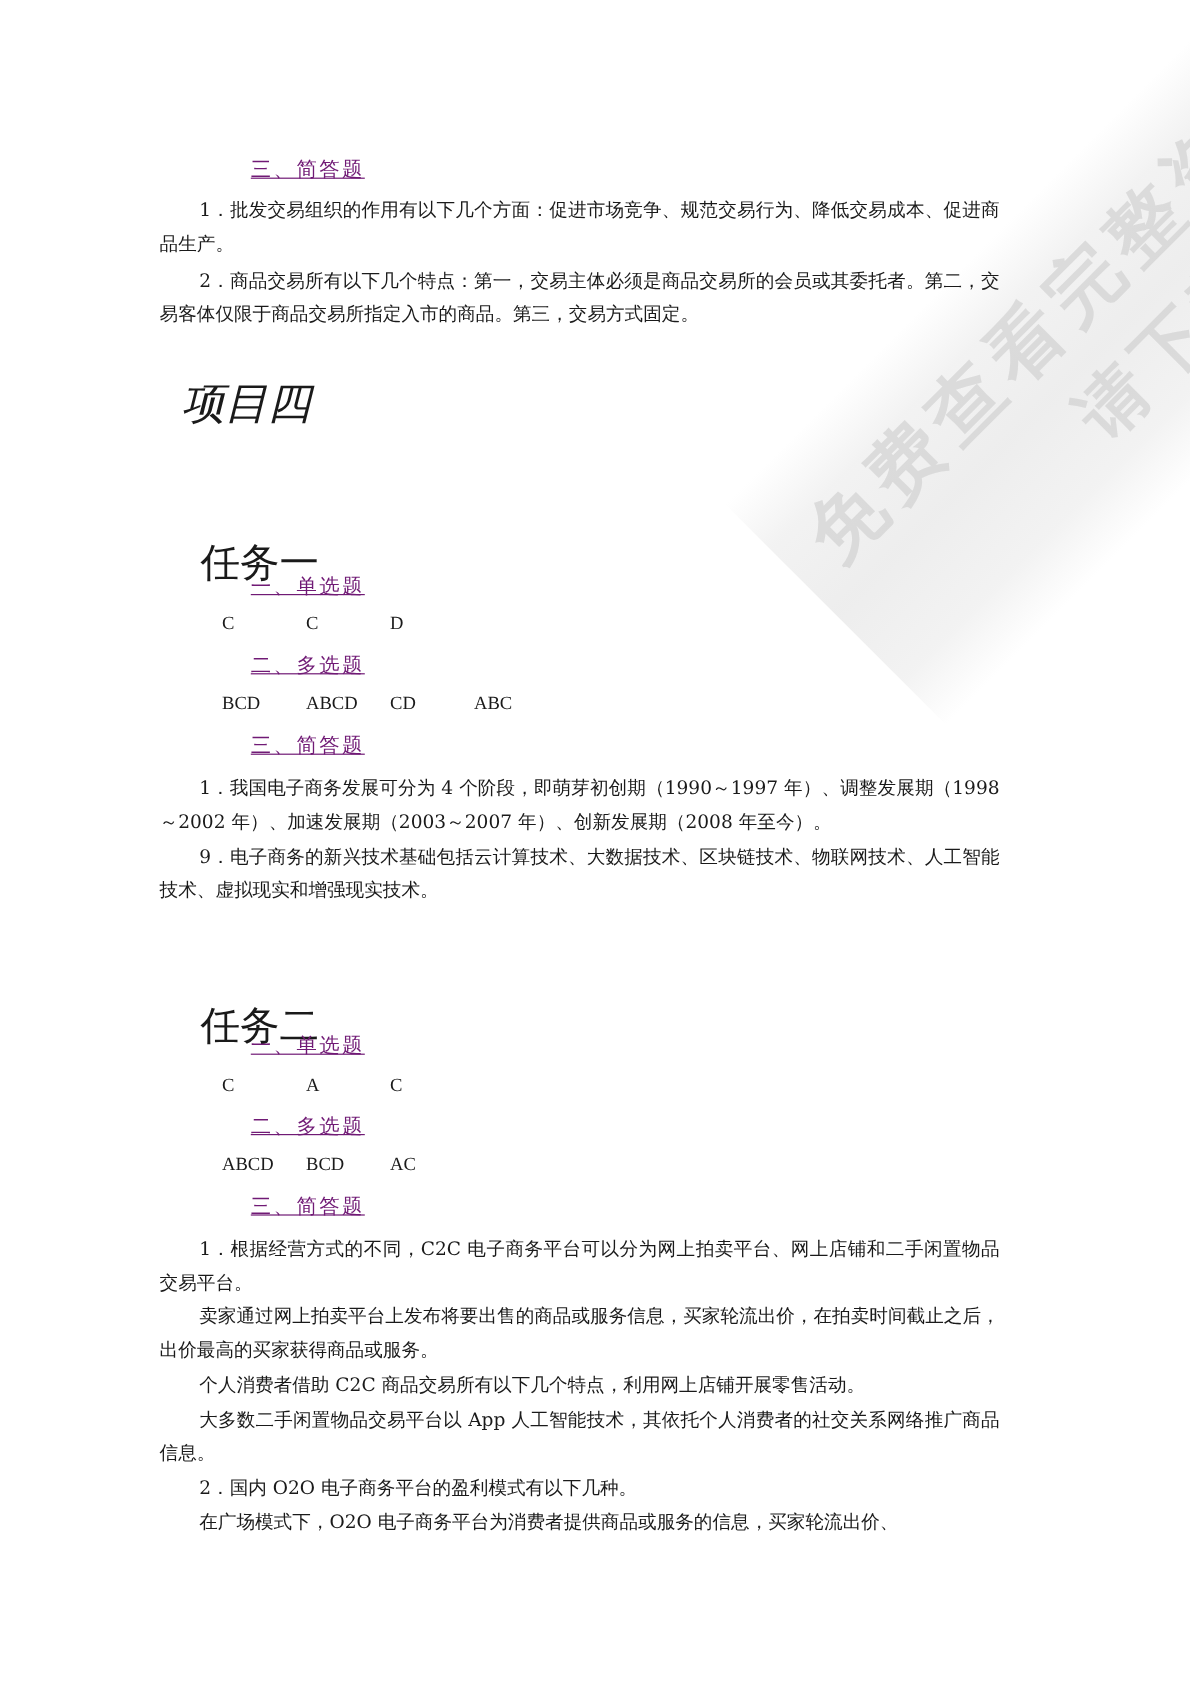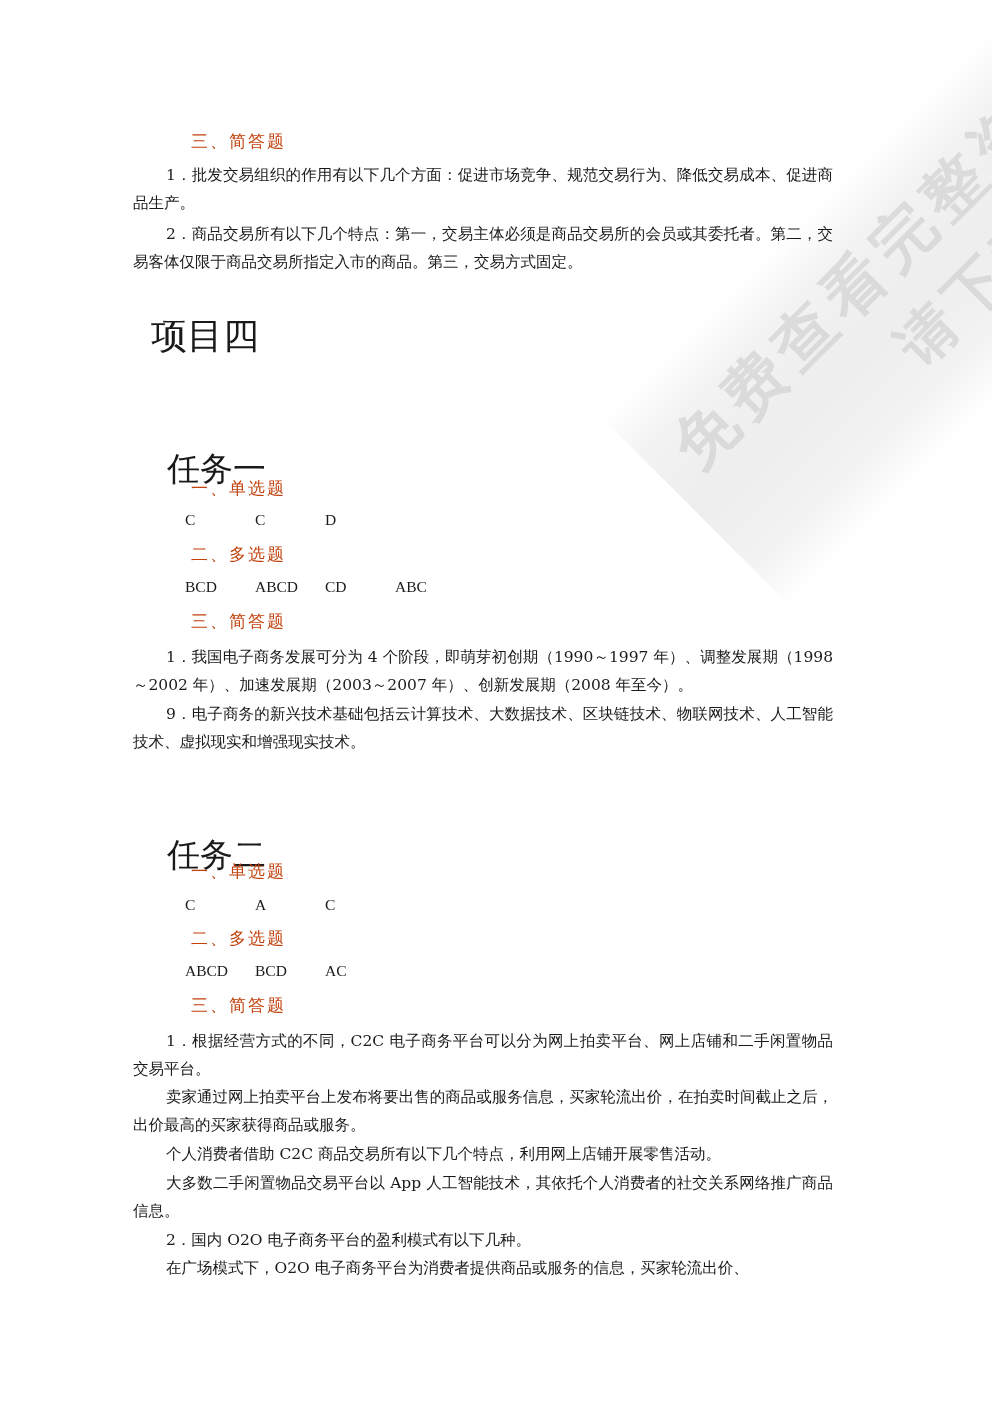--- a/index.html
+++ b/index.html
@@ -19,28 +19,28 @@
   }
   .wm-line {
     position: absolute; white-space: nowrap; font-weight: bold;
     color: rgba(200,200,200,0.55); font-family: "DejaVu Sans", sans-serif;
   }
   .wm-line.l1 { left: 330px; top: 510px; font-size: 62px; letter-spacing: 8px; }
   .wm-line.l2 { left: 560px; top: 600px; font-size: 58px; letter-spacing: 8px; }
 
   .content { position: absolute; left: 0; top: 0; width: 992px; z-index: 1; }
   .sec-label {
-    position: absolute; left: 191px; font-size: 17px; color: #c2410c;
-    font-family: "DejaVu Serif", serif; letter-spacing: 2px;
+    position: absolute; left: 209px; font-size: 17px; color: #701a75;
+    font-family: "DejaVu Serif", serif; letter-spacing: 2px; text-decoration: underline;
   }
   .para {
     position: absolute; left: 133px; width: 700px; font-size: 15.5px;
     line-height: 28px; text-indent: 33px; text-align: justify;
   }
-  .h-project { position: absolute; left: 151px; font-size: 36px; font-family: "DejaVu Sans", sans-serif; }
+  .h-project { position: absolute; left: 151px; font-size: 36px; font-family: "DejaVu Sans", sans-serif; font-style: italic; }
   .h-task { position: absolute; left: 167px; font-size: 33px; font-family: "DejaVu Sans", sans-serif; margin-top: 45px; }
   .answers { position: absolute; left: 185px; font-size: 15.5px; font-family: "Liberation Serif", serif; }
   .answers span { position: absolute; white-space: nowrap; }
 </style>
 </head>
 <body>
 
 <div class="watermark">
   <div class="wm-band"></div>
   <div class="wm-line l1">免费查看完整资料</div>

